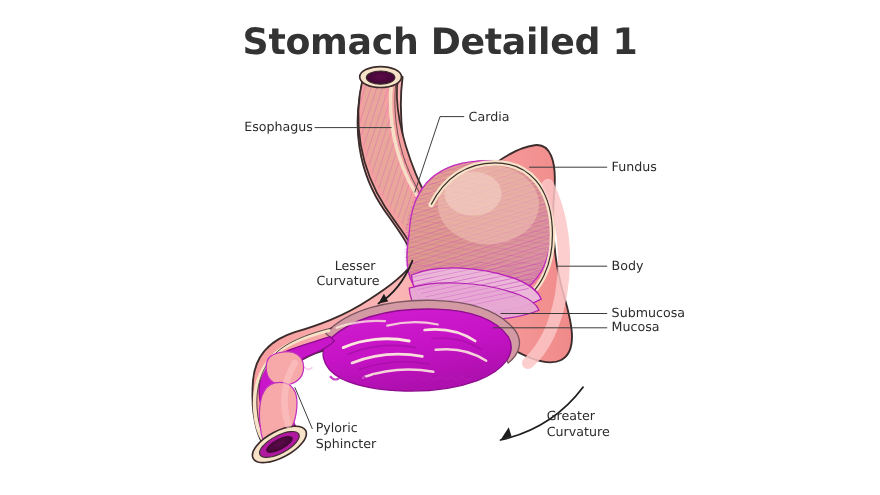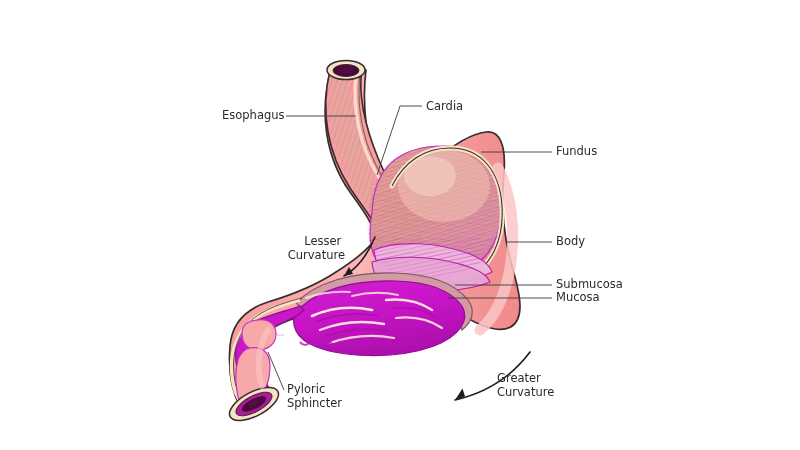--- a/index.html
+++ b/index.html
@@ -57,20 +57,21 @@
     stroke-width: 1.6;
     fill: none;
     stroke-linecap: round;
   }
 </style>
 </head>
 <body>
 
 <div id="figure-root">
 
+  <div class="page-title">Stomach Detailed 1</div>
 
   <svg class="diagram" viewBox="0 0 800 450">
     <defs>
 
       <linearGradient id="gWall" x1="0" y1="0" x2="1" y2="0">
         <stop offset="0%" stop-color="#F79C9C"></stop>
         <stop offset="45%" stop-color="#FBB6B6"></stop>
         <stop offset="72%" stop-color="#F79C9C"></stop>
         <stop offset="100%" stop-color="#F08A8A"></stop>
       </linearGradient>

